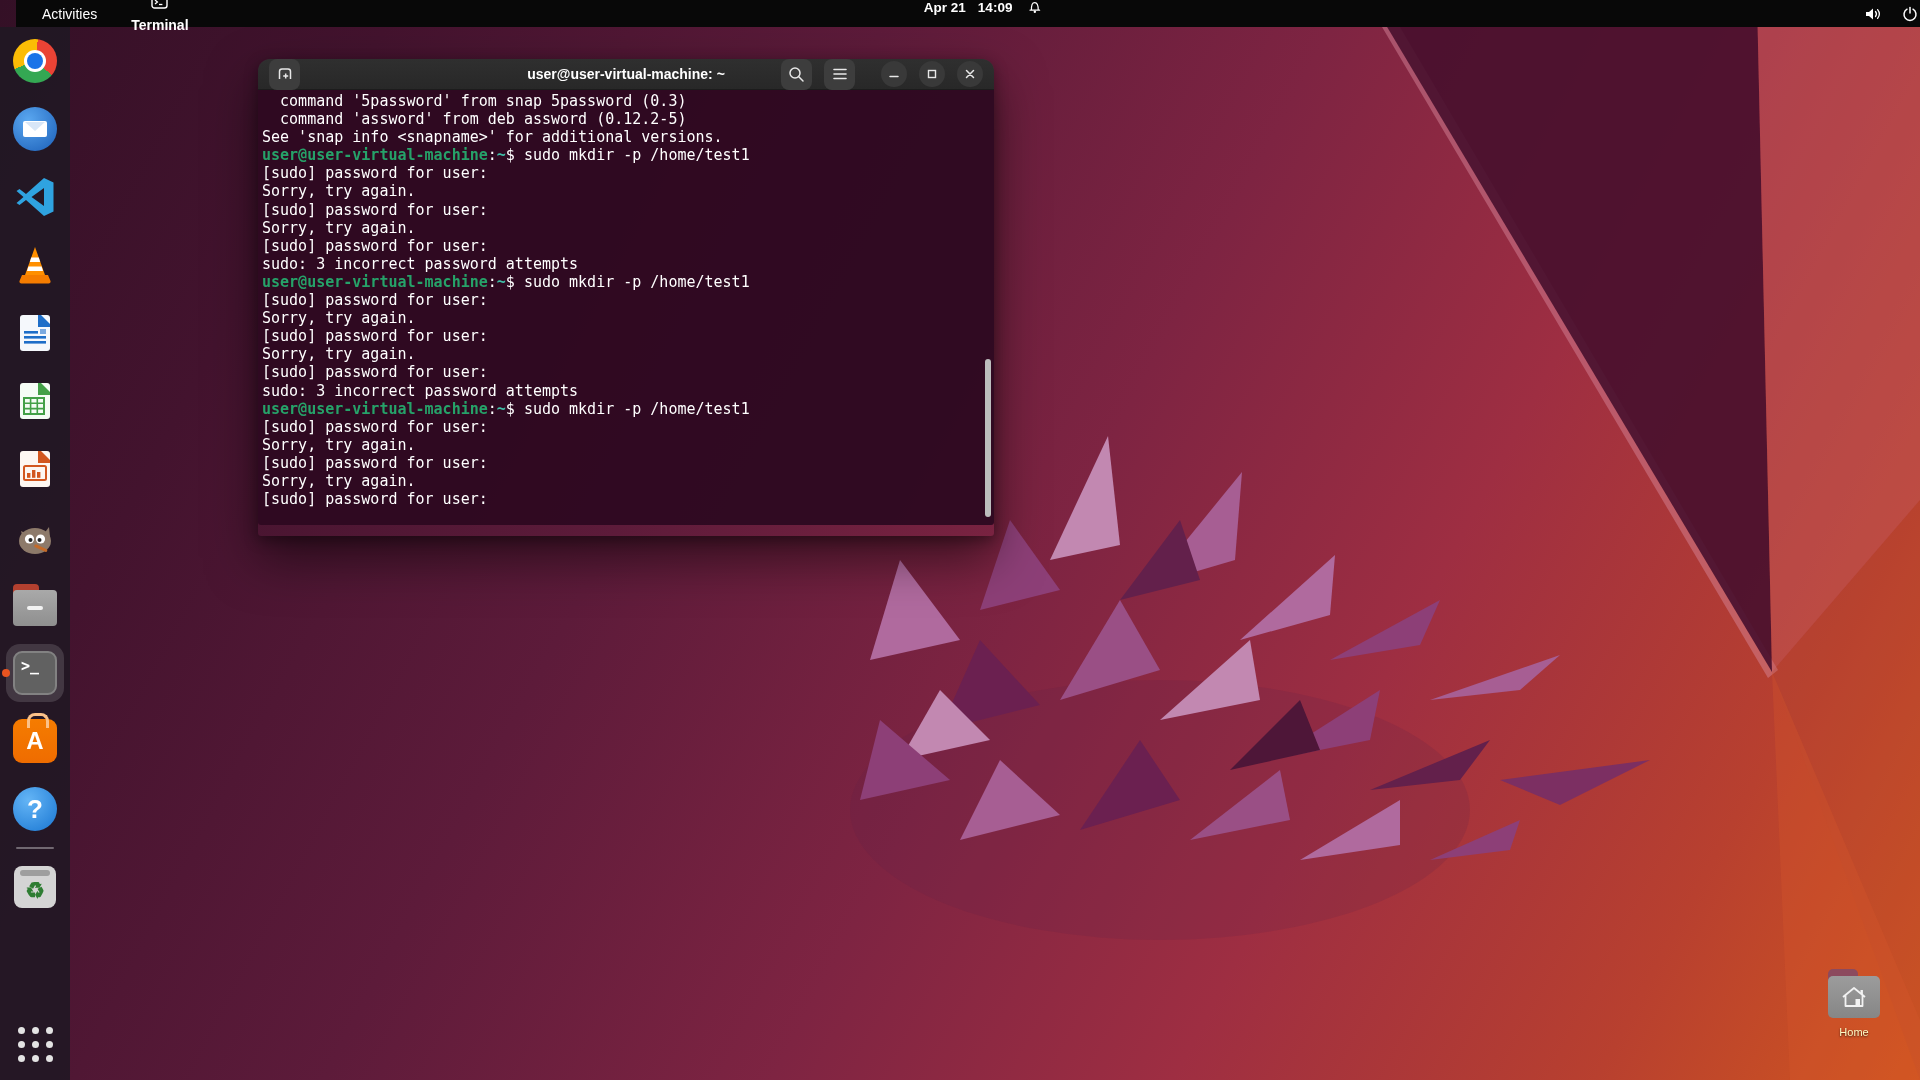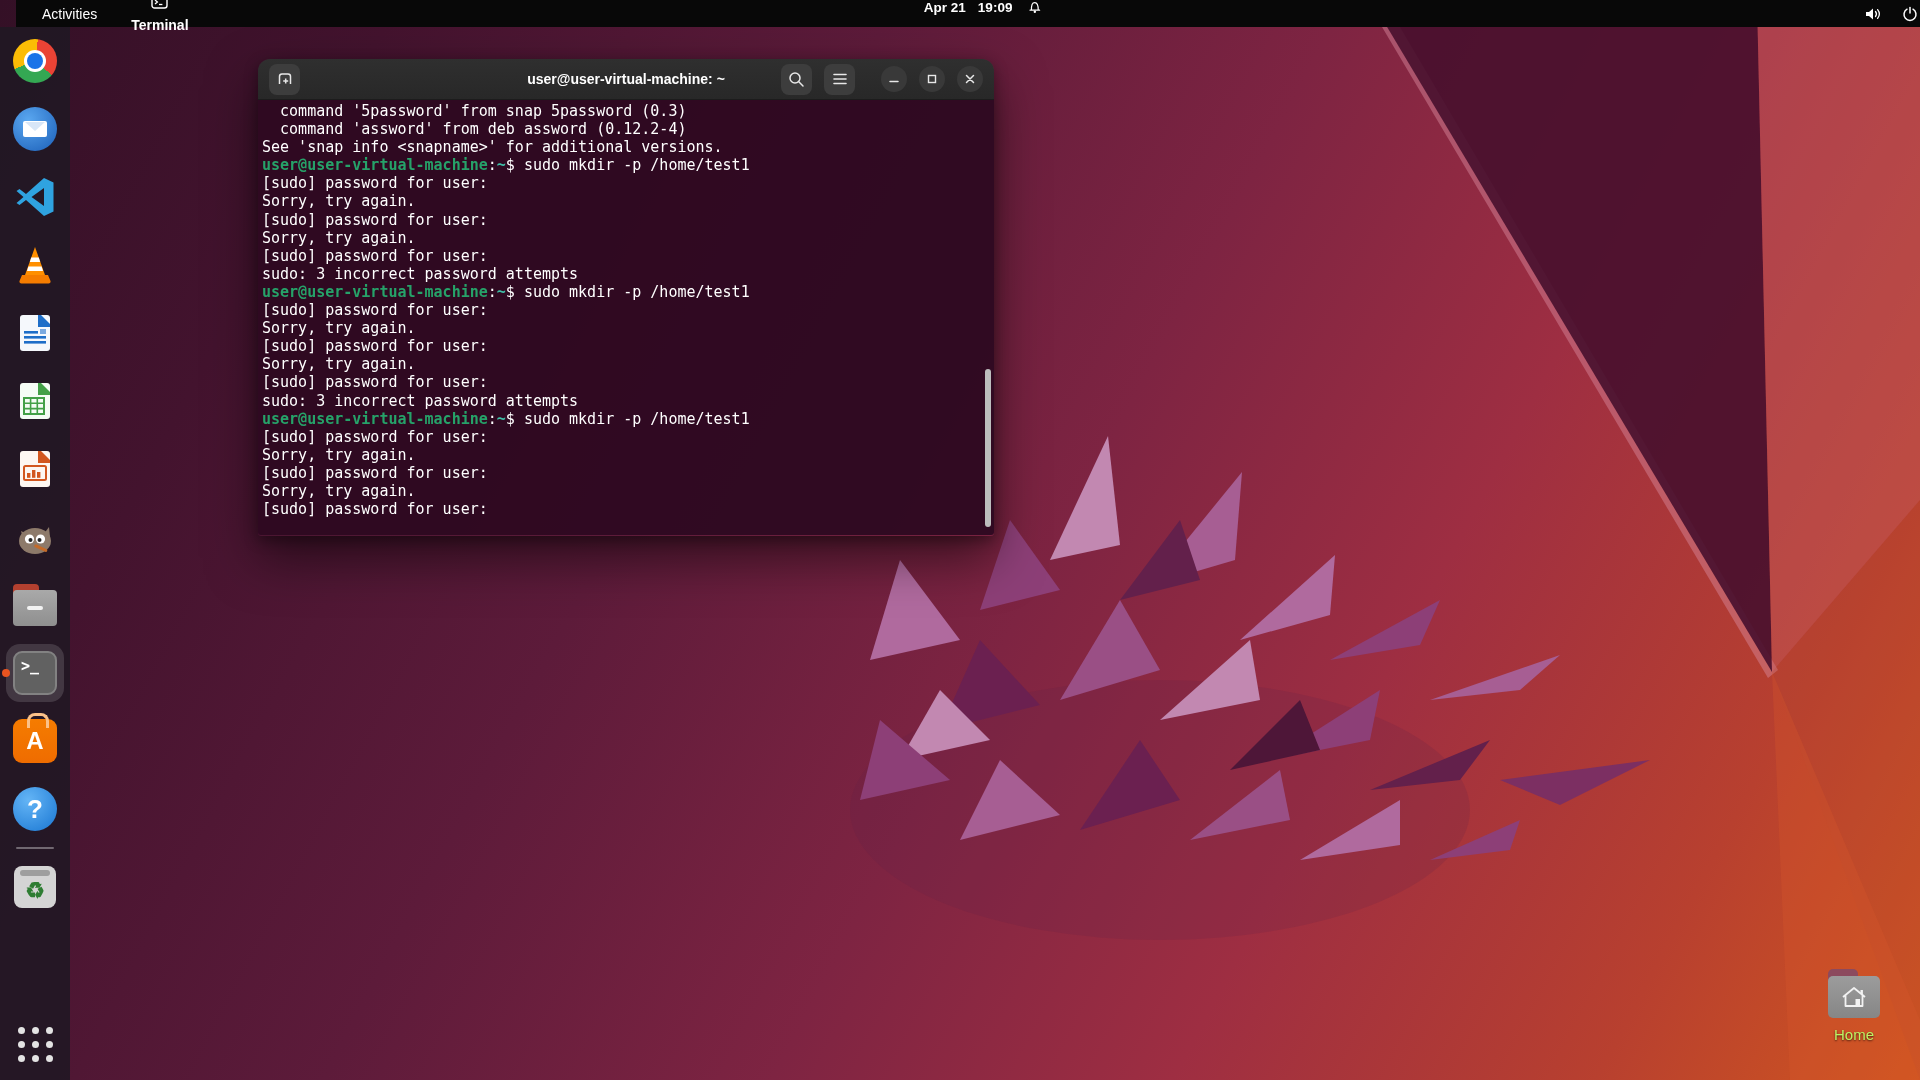--- a/index.html
+++ b/index.html
@@ -58,21 +58,21 @@
   .ic-files .tab{position:absolute;top:-6px;left:0;width:26px;height:12px;background:#b3402f;border-radius:4px 4px 0 0;}
   .ic-files .body{position:absolute;inset:0;background:linear-gradient(#a9a9a9,#8f8f8f);border-radius:4px;
     display:flex;align-items:center;justify-content:center;}
   .ic-files .dash{width:16px;height:4px;background:#f2f2f2;border-radius:2px;}
   .app-grid{display:grid;grid-template-columns:repeat(3,7px);grid-template-rows:repeat(3,7px);gap:7px;}
   .app-grid i{width:7px;height:7px;border-radius:50%;background:#e3e3e3;}
   
   .window{position:absolute;left:258px;top:59px;width:736px;height:477px;z-index:20;
     border-radius:12px 12px 3px 3px;
     box-shadow:0 22px 50px rgba(0,0,0,.5),0 4px 14px rgba(0,0,0,.35);}
-  .titlebar{height:41px;background:linear-gradient(#2f2f2f,#282828);border-bottom:1px solid #1c1c1c;
+  .titlebar{height:31px;background:linear-gradient(#2f2f2f,#282828);border-bottom:1px solid #1c1c1c;
     border-radius:12px 12px 0 0;position:relative;display:flex;align-items:center;box-sizing:border-box;padding:0 11px;}
   .titlebar .title{position:absolute;left:50%;transform:translateX(-50%);
     color:#fff;font-weight:700;font-size:14px;white-space:nowrap;}
   .tb-btn{width:31px;height:31px;border-radius:8px;background:#3d3d3d;
     display:flex;align-items:center;justify-content:center;flex:0 0 auto;}
   .tb-circle{width:26px;height:26px;border-radius:50%;background:#393939;
     display:flex;align-items:center;justify-content:center;flex:0 0 auto;}
   .tb-controls{margin-left:auto;display:flex;align-items:center;gap:12px;}
   .term-body{position:relative;height:435px;background:var(--terminal-bg);
     border-radius:0 0 3px 3px;overflow:hidden;box-sizing:border-box;padding:2px 8px 0 4px;}
@@ -81,21 +81,21 @@
   .seg-w{color:var(--terminal-fg);}
   .seg-g{color:var(--prompt-green);font-weight:700;}
   .seg-t{color:var(--path-teal);font-weight:700;}
   .term-scrollbar{position:absolute;right:3px;top:269px;width:6px;height:158px;background:#bdbdbd;border-radius:3px;}
   
   .home-icon{position:absolute;left:1824px;top:976px;width:60px;display:flex;flex-direction:column;align-items:center;z-index:10;}
   .home-folder{width:52px;height:42px;position:relative;}
   .home-folder .tab{position:absolute;top:-7px;left:0;width:30px;height:14px;background:#8c4a5e;border-radius:5px 5px 0 0;}
   .home-folder .body{position:absolute;inset:0;background:linear-gradient(#9c9c9c,#868686);border-radius:5px;
     display:flex;align-items:center;justify-content:center;}
-  .home-label{margin-top:8px;color:#bef264;font-size:15px;text-shadow:0 1px 2px rgba(0,0,0,.7);}
+  .home-label{margin-top:8px;color:#fef9c3;font-size:11px;text-shadow:0 1px 2px rgba(0,0,0,.7);}
 </style>
 </head>
 <body>
 
 <div class="wallpaper">
   <svg viewBox="0 0 1920 1080" preserveAspectRatio="none">
     <polygon points="1366,0 1384,0 1778,670 1768,678" fill="#d98ba0" opacity="0.45"></polygon>
     <polygon points="1371,0 1757,0 1772,672" fill="#470f2e" opacity="0.9"></polygon>
     <polygon points="1757,0 1920,0 1920,500 1772,672" fill="#c65f63" opacity="0.38"></polygon>
     <polygon points="1772,672 1920,500 1920,1080" fill="#b44733" opacity="0.22"></polygon>
@@ -136,21 +136,21 @@
             <path d="M4 5 l2.4 2 L4 9" fill="none" stroke="#fff" stroke-width="1.3"></path>
             <path d="M8 9.5 h3.4" stroke="#fff" stroke-width="1.3"></path>
           </svg>
       </span>
       <span>Terminal</span>
     </div>
   </div>
   <div class="tb-center">
     <div class="tb-clock">
       <span>Apr 21</span>
-      <span>19:09</span>
+      <span>14:09</span>
     </div>
     <span class="tb-icon">
       <svg width="16" height="16" viewBox="0 0 16 16">
           <path d="M3.2 11.2 h9.6 M4.6 11 c0-5 0.6-7.4 3.4-7.4 s3.4 2.4 3.4 7.4" fill="none" stroke="#fff" stroke-width="1.2" stroke-linecap="round"></path>
           <circle cx="8" cy="12.8" r="1.2" fill="#fff"></circle>
         </svg>
     </span>
   </div>
   <div class="tb-right">
     <span class="tb-icon">
@@ -312,21 +312,21 @@
       <div class="tb-circle">
         <svg width="12" height="12" viewBox="0 0 12 12">
             <path d="M2.5 2.5 L9.5 9.5 M9.5 2.5 L2.5 9.5" stroke="#e8e8e8" stroke-width="1.5" stroke-linecap="round"></path>
           </svg>
       </div>
     </div>
   </div>
   <div class="term-body">
     <div id="term-lines">
         <div class="tline"><span class="seg-w">  command '5password' from snap 5password (0.3)</span></div>
-        <div class="tline"><span class="seg-w">  command 'assword' from deb assword (0.12.2-4)</span></div>
+        <div class="tline"><span class="seg-w">  command 'assword' from deb assword (0.12.2-5)</span></div>
         <div class="tline"><span class="seg-w">See 'snap info &lt;snapname&gt;' for additional versions.</span></div>
         <div class="tline"><span class="seg-g">user@user-virtual-machine</span><span class="seg-w">:</span><span class="seg-t">~</span><span class="seg-w">$ sudo mkdir -p /home/test1</span></div>
         <div class="tline"><span class="seg-w">[sudo] password for user: </span></div>
         <div class="tline"><span class="seg-w">Sorry, try again.</span></div>
         <div class="tline"><span class="seg-w">[sudo] password for user: </span></div>
         <div class="tline"><span class="seg-w">Sorry, try again.</span></div>
         <div class="tline"><span class="seg-w">[sudo] password for user: </span></div>
         <div class="tline"><span class="seg-w">sudo: 3 incorrect password attempts</span></div>
         <div class="tline"><span class="seg-g">user@user-virtual-machine</span><span class="seg-w">:</span><span class="seg-t">~</span><span class="seg-w">$ sudo mkdir -p /home/test1</span></div>
         <div class="tline"><span class="seg-w">[sudo] password for user: </span></div>

